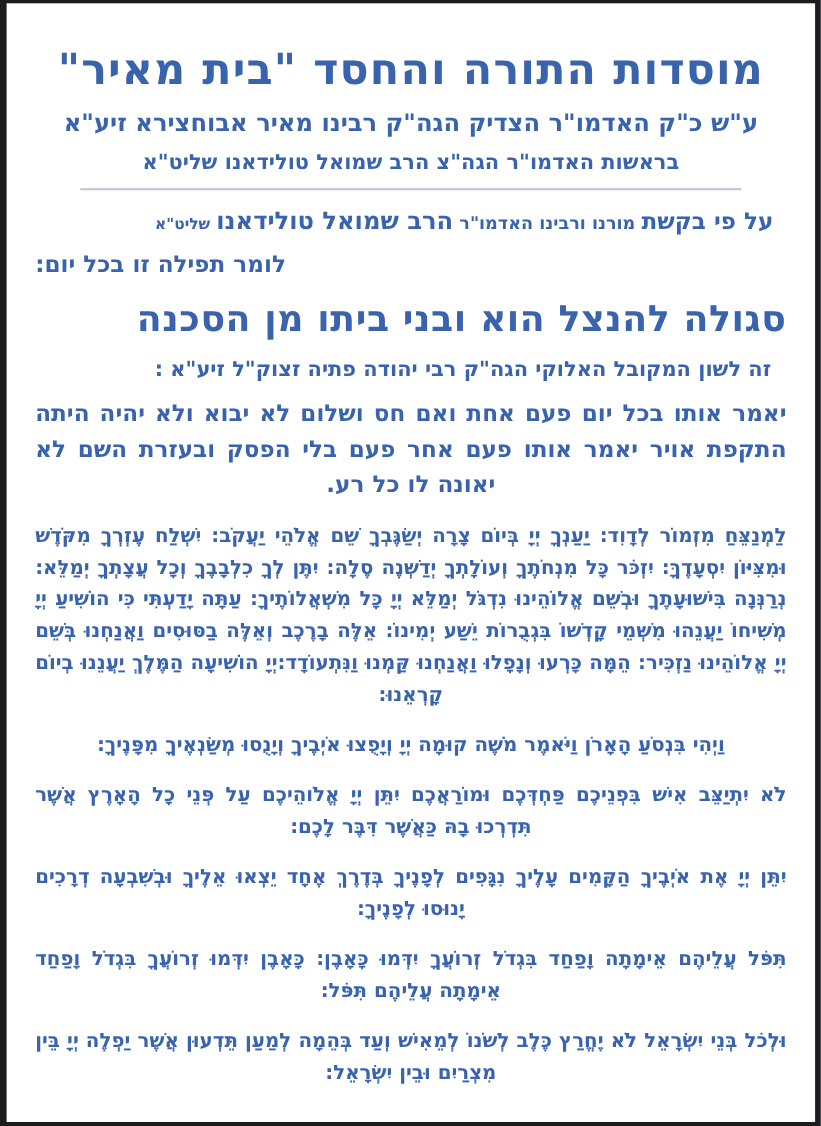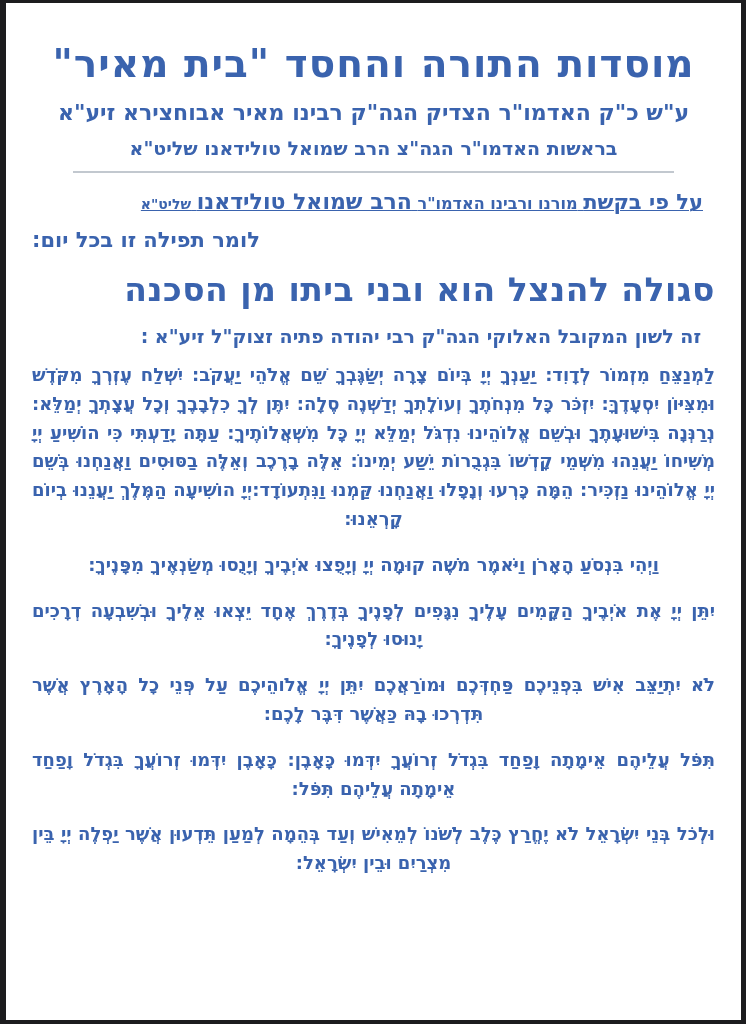--- a/index.html
+++ b/index.html
@@ -48,21 +48,20 @@
     margin:6px auto 16px auto;
   }
   .request-line{
     text-align:left;
     padding-left:20px;
     direction:rtl;
     text-align:right;
     padding-right:12px;
     margin-bottom:14px;
     white-space:nowrap;
-    text-decoration:underline;
   }
   .seg-a{font-size:21px;}
   .seg-b{font-size:16px;}
   .seg-c{font-size:22px;}
   .seg-d{font-size:14px;}
   .instruction{
     text-align:left;
     padding-right:16px;
     font-size:21px;
     margin-bottom:18px;
@@ -110,27 +109,28 @@
       <span class="seg-c">הרב שמואל טולידאנו</span>
       <span class="seg-d">שליט"א</span>
     </div>
 
     <div class="instruction">לומר תפילה זו בכל יום:</div>
 
     <h2 class="segulah-title">סגולה להנצל הוא ובני ביתו מן הסכנה</h2>
 
     <div class="attribution">זה לשון המקובל האלוקי הגה"ק רבי יהודה פתיה זצוק"ל זיע"א :</div>
 
+    <p class="para">יאמר אותו בכל יום פעם אחת ואם חס ושלום לא יבוא ולא יהיה היתה התקפת אויר יאמר אותו פעם אחר פעם בלי הפסק ובעזרת השם לא יאונה לו כל רע.</p>
 
     <p class="para nikud">לַמְנַצֵּחַ מִזְמוֹר לְדָוִד: יַעַנְךָ יְיָ בְּיוֹם צָרָה יְשַׂגֶּבְךָ שֵׁם אֱלֹהֵי יַעֲקֹב: יִשְׁלַח עֶזְרְךָ מִקֹּדֶשׁ וּמִצִּיּוֹן יִסְעָדֶךָּ: יִזְכֹּר כָּל מִנְחֹתֶךָ וְעוֹלָתְךָ יְדַשְּׁנֶה סֶלָה: יִתֶּן לְךָ כִלְבָבֶךָ וְכָל עֲצָתְךָ יְמַלֵּא: נְרַנְּנָה בִּישׁוּעָתֶךָ וּבְשֵׁם אֱלוֹהֵינוּ נִדְגֹּל יְמַלֵּא יְיָ כָּל מִשְׁאֲלוֹתֶיךָ: עַתָּה יָדַעְתִּי כִּי הוֹשִׁיעַ יְיָ מְשִׁיחוֹ יַעֲנֵהוּ מִשְּׁמֵי קָדְשׁוֹ בִּגְבֻרוֹת יֵשַׁע יְמִינוֹ: אֵלֶּה בָרֶכֶב וְאֵלֶּה בַסּוּסִים וַאֲנַחְנוּ בְּשֵׁם יְיָ אֱלוֹהֵינוּ נַזְכִּיר: הֵמָּה כָּרְעוּ וְנָפָלוּ וַאֲנַחְנוּ קַּמְנוּ וַנִּתְעוֹדָד:יְיָ הוֹשִׁיעָה הַמֶּלֶךְ יַעֲנֵנוּ בְיוֹם קָרְאֵנוּ:</p>
 
     <p class="para nikud">וַיְהִי בִּנְסֹעַ הָאָרֹן וַיֹּאמֶר מֹשֶׁה קוּמָה יְיָ וְיָפֻצוּ אֹיְבֶיךָ וְיָנֻסוּ מְשַׂנְאֶיךָ מִפָּנֶיךָ:</p>
 
+    <p class="para nikud">לֹא יִתְיַצֵּב אִישׁ בִּפְנֵיכֶם פַּחְדְּכֶם וּמוֹרַאֲכֶם יִתֵּן יְיָ אֱלֹוהֵיכֶם עַל פְּנֵי כָל הָאָרֶץ אֲשֶׁר תִּדְרְכוּ בָהּ כַּאֲשֶׁר דִּבֶּר לָכֶם:</p>
+
     <p class="para nikud">יִתֵּן יְיָ אֶת אֹיְבֶיךָ הַקָּמִים עָלֶיךָ נִגָּפִים לְפָנֶיךָ בְּדֶרֶךְ אֶחָד יֵצְאוּ אֵלֶיךָ וּבְשִׁבְעָה דְרָכִים יָנוּסוּ לְפָנֶיךָ:</p>
-
-    <p class="para nikud">לֹא יִתְיַצֵּב אִישׁ בִּפְנֵיכֶם פַּחְדְּכֶם וּמוֹרַאֲכֶם יִתֵּן יְיָ אֱלֹוהֵיכֶם עַל פְּנֵי כָל הָאָרֶץ אֲשֶׁר תִּדְרְכוּ בָהּ כַּאֲשֶׁר דִּבֶּר לָכֶם:</p>
 
     <p class="para nikud">תִּפֹּל עֲלֵיהֶם אֵימָתָה וָפַחַד בִּגְדֹל זְרוֹעֲךָ יִדְּמוּ כָּאָבֶן: כָּאָבֶן יִדְּמוּ זְרוֹעֲךָ בִּגְדֹל וָפַחַד אֵימָתָה עֲלֵיהֶם תִּפֹּל:</p>
 
     <p class="para nikud">וּלְכֹל בְּנֵי יִשְׂרָאֵל לֹא יֶחֱרַץ כֶּלֶב לְשֹׁנוֹ לְמֵאִישׁ וְעַד בְּהֵמָה לְמַעַן תֵּדְעוּן אֲשֶׁר יַפְלֶה יְיָ בֵּין מִצְרַיִם וּבֵין יִשְׂרָאֵל:</p>
 
   </div>
 </div>
 
 </body></html>

